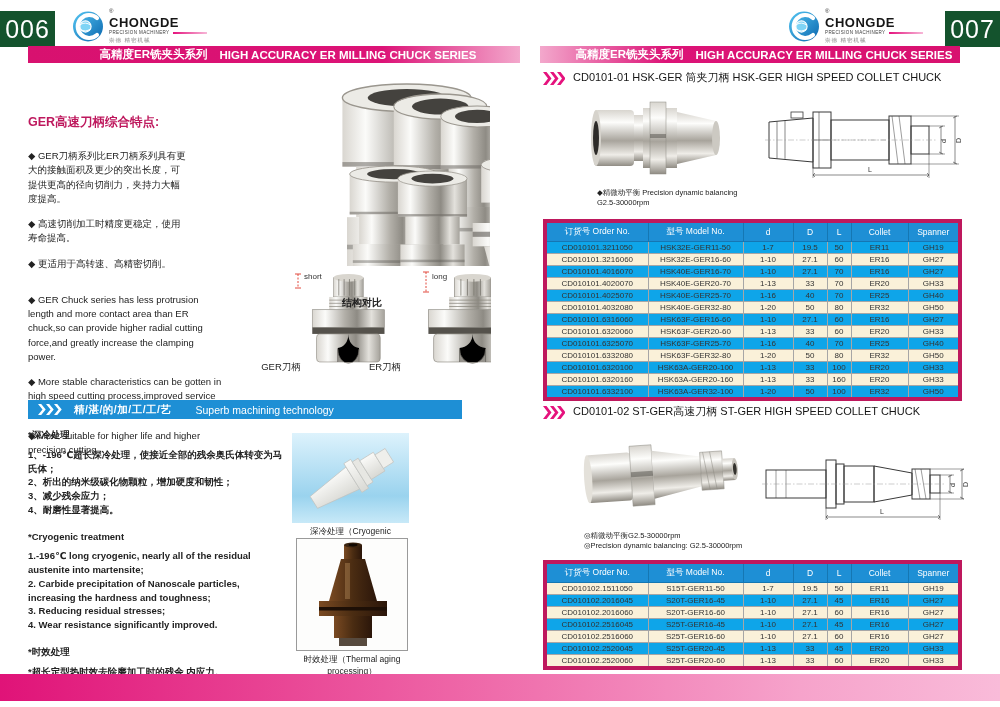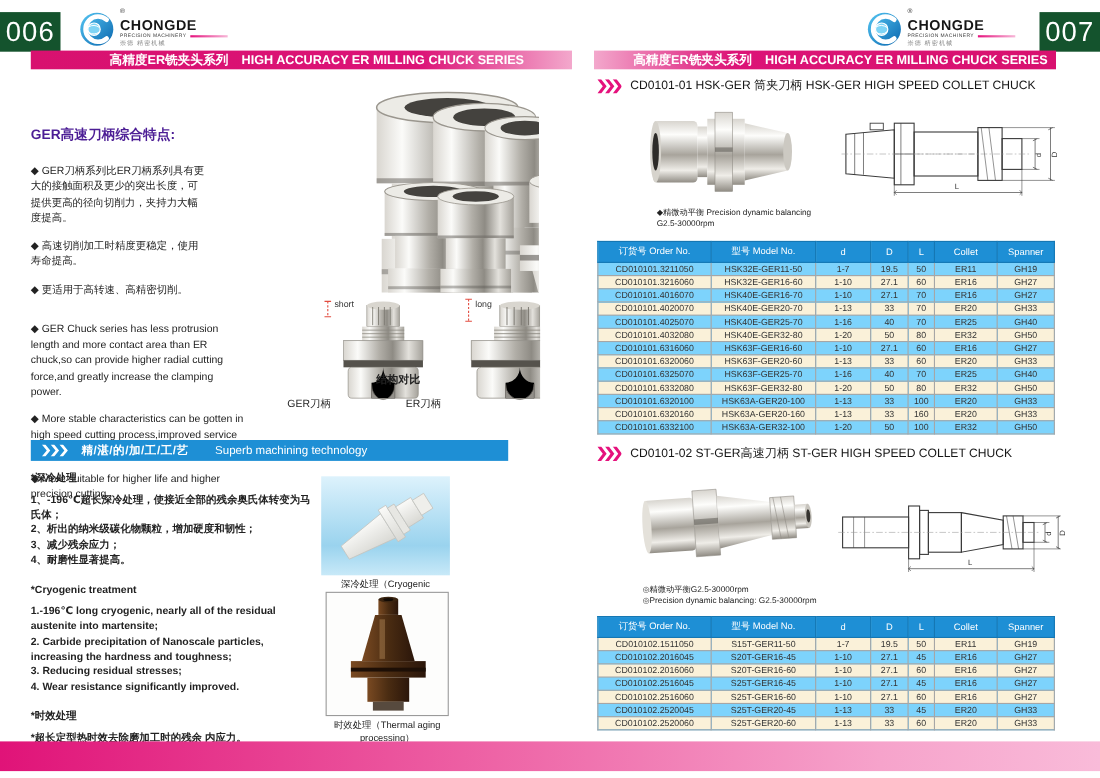--- a/index.html
+++ b/index.html
@@ -24,31 +24,31 @@
   .logo-zh{font-size:5.5px;color:#888;margin-top:2px;letter-spacing:1px;}
 
   
   .banner{position:absolute;top:46px;height:17px;display:flex;align-items:center;justify-content:center;
           gap:12px;color:#fff;font-weight:bold;font-size:11.5px;padding-left:28px;}
   #banner-left{left:28px;width:464px;background:linear-gradient(90deg,#D8116F 0%,#DC1377 72%,#F3A8CC 100%);}
   #banner-right{left:540px;width:392px;background:linear-gradient(90deg,#F3A8CC 0%,#DC1377 30%,#D8116F 100%);}
 
   
   #features{left:28px;top:114px;width:236px;}
-  #features h3{margin:0 0 18px 0;font-size:12.5px;color:#4c1d95;}
+  #features h3{margin:0 0 18px 0;font-size:12.5px;color:#be185d;}
   #features p{margin:0 0 11px 0;font-size:9.5px;line-height:1.5;color:#222;}
   #features p.zh{width:158px;}
   #features p.en{width:196px;}
   #features .en-block{margin-top:22px;}
 
   
   #comparison{left:236px;top:258px;width:255px;height:122px;}
   #comparison .lbl{position:absolute;font-size:8px;color:#333;}
   #cmp-short{left:68px;top:14px;} #cmp-long{left:196px;top:14px;}
-  #cmp-title{position:absolute;left:84px;top:38px;width:84px;text-align:center;font-size:10px;font-weight:bold;color:#222;margin-top:42px;}
+  #cmp-title{position:absolute;left:84px;top:38px;width:84px;text-align:center;font-size:10px;font-weight:bold;color:#222;}
   .cmp-cap{position:absolute;top:103px;width:90px;text-align:center;font-size:9.5px;color:#222;}
   #cmp-cap-ger{left:0;} #cmp-cap-er{left:104px;}
 
   
   #tech-banner{left:28px;top:400px;width:434px;height:19px;background:#1E8FD5;color:#fff;
                display:flex;align-items:center;gap:10px;padding-left:10px;box-sizing:border-box;font-size:10.5px;}
   #tech-banner .zh{font-weight:bold;letter-spacing:.5px;}
   #tech-banner .en{margin-left:14px;}
 
   
@@ -70,21 +70,21 @@
       background:linear-gradient(90deg,#E01378 0%,#EE64A6 45%,#F6A3CB 80%,#F9BBD9 100%);}
 
   
   .sec-title{position:absolute;display:flex;align-items:flex-end;gap:8px;font-size:11px;color:#161616;}
   #sec1-title{left:543px;top:70px;} #sec2-title{left:543px;top:404px;}
   .note{position:absolute;font-size:7.5px;line-height:1.35;color:#222;}
   #note1{left:597px;top:188px;} #note2{left:584px;top:531px;}
 
   
   .spec-table{position:absolute;border-collapse:collapse;width:415px;table-layout:fixed;
-              border:1px solid #be185d;background:#7dd3fc;}
+              border:4px solid #be185d;background:#0ea5e9;}
   #table1{left:543px;top:219px;} #table2{left:543px;top:560px;}
   .spec-table th{background:#1E8FD5;color:#fff;font-weight:normal;font-size:8.5px;height:18px;
                  border:1px solid #1577B3;padding:0;}
   .spec-table td{border:1px solid #A6A6A6;text-align:center;font-size:8px;height:11px;
                  line-height:11px;padding:0;color:#333;white-space:nowrap;overflow:hidden;}
   .stripe-even tbody tr:nth-child(even){background:#FAF1D9;}
   .stripe-odd  tbody tr:nth-child(odd) {background:#FAF1D9;}
 
   svg{display:block;}
 </style>

